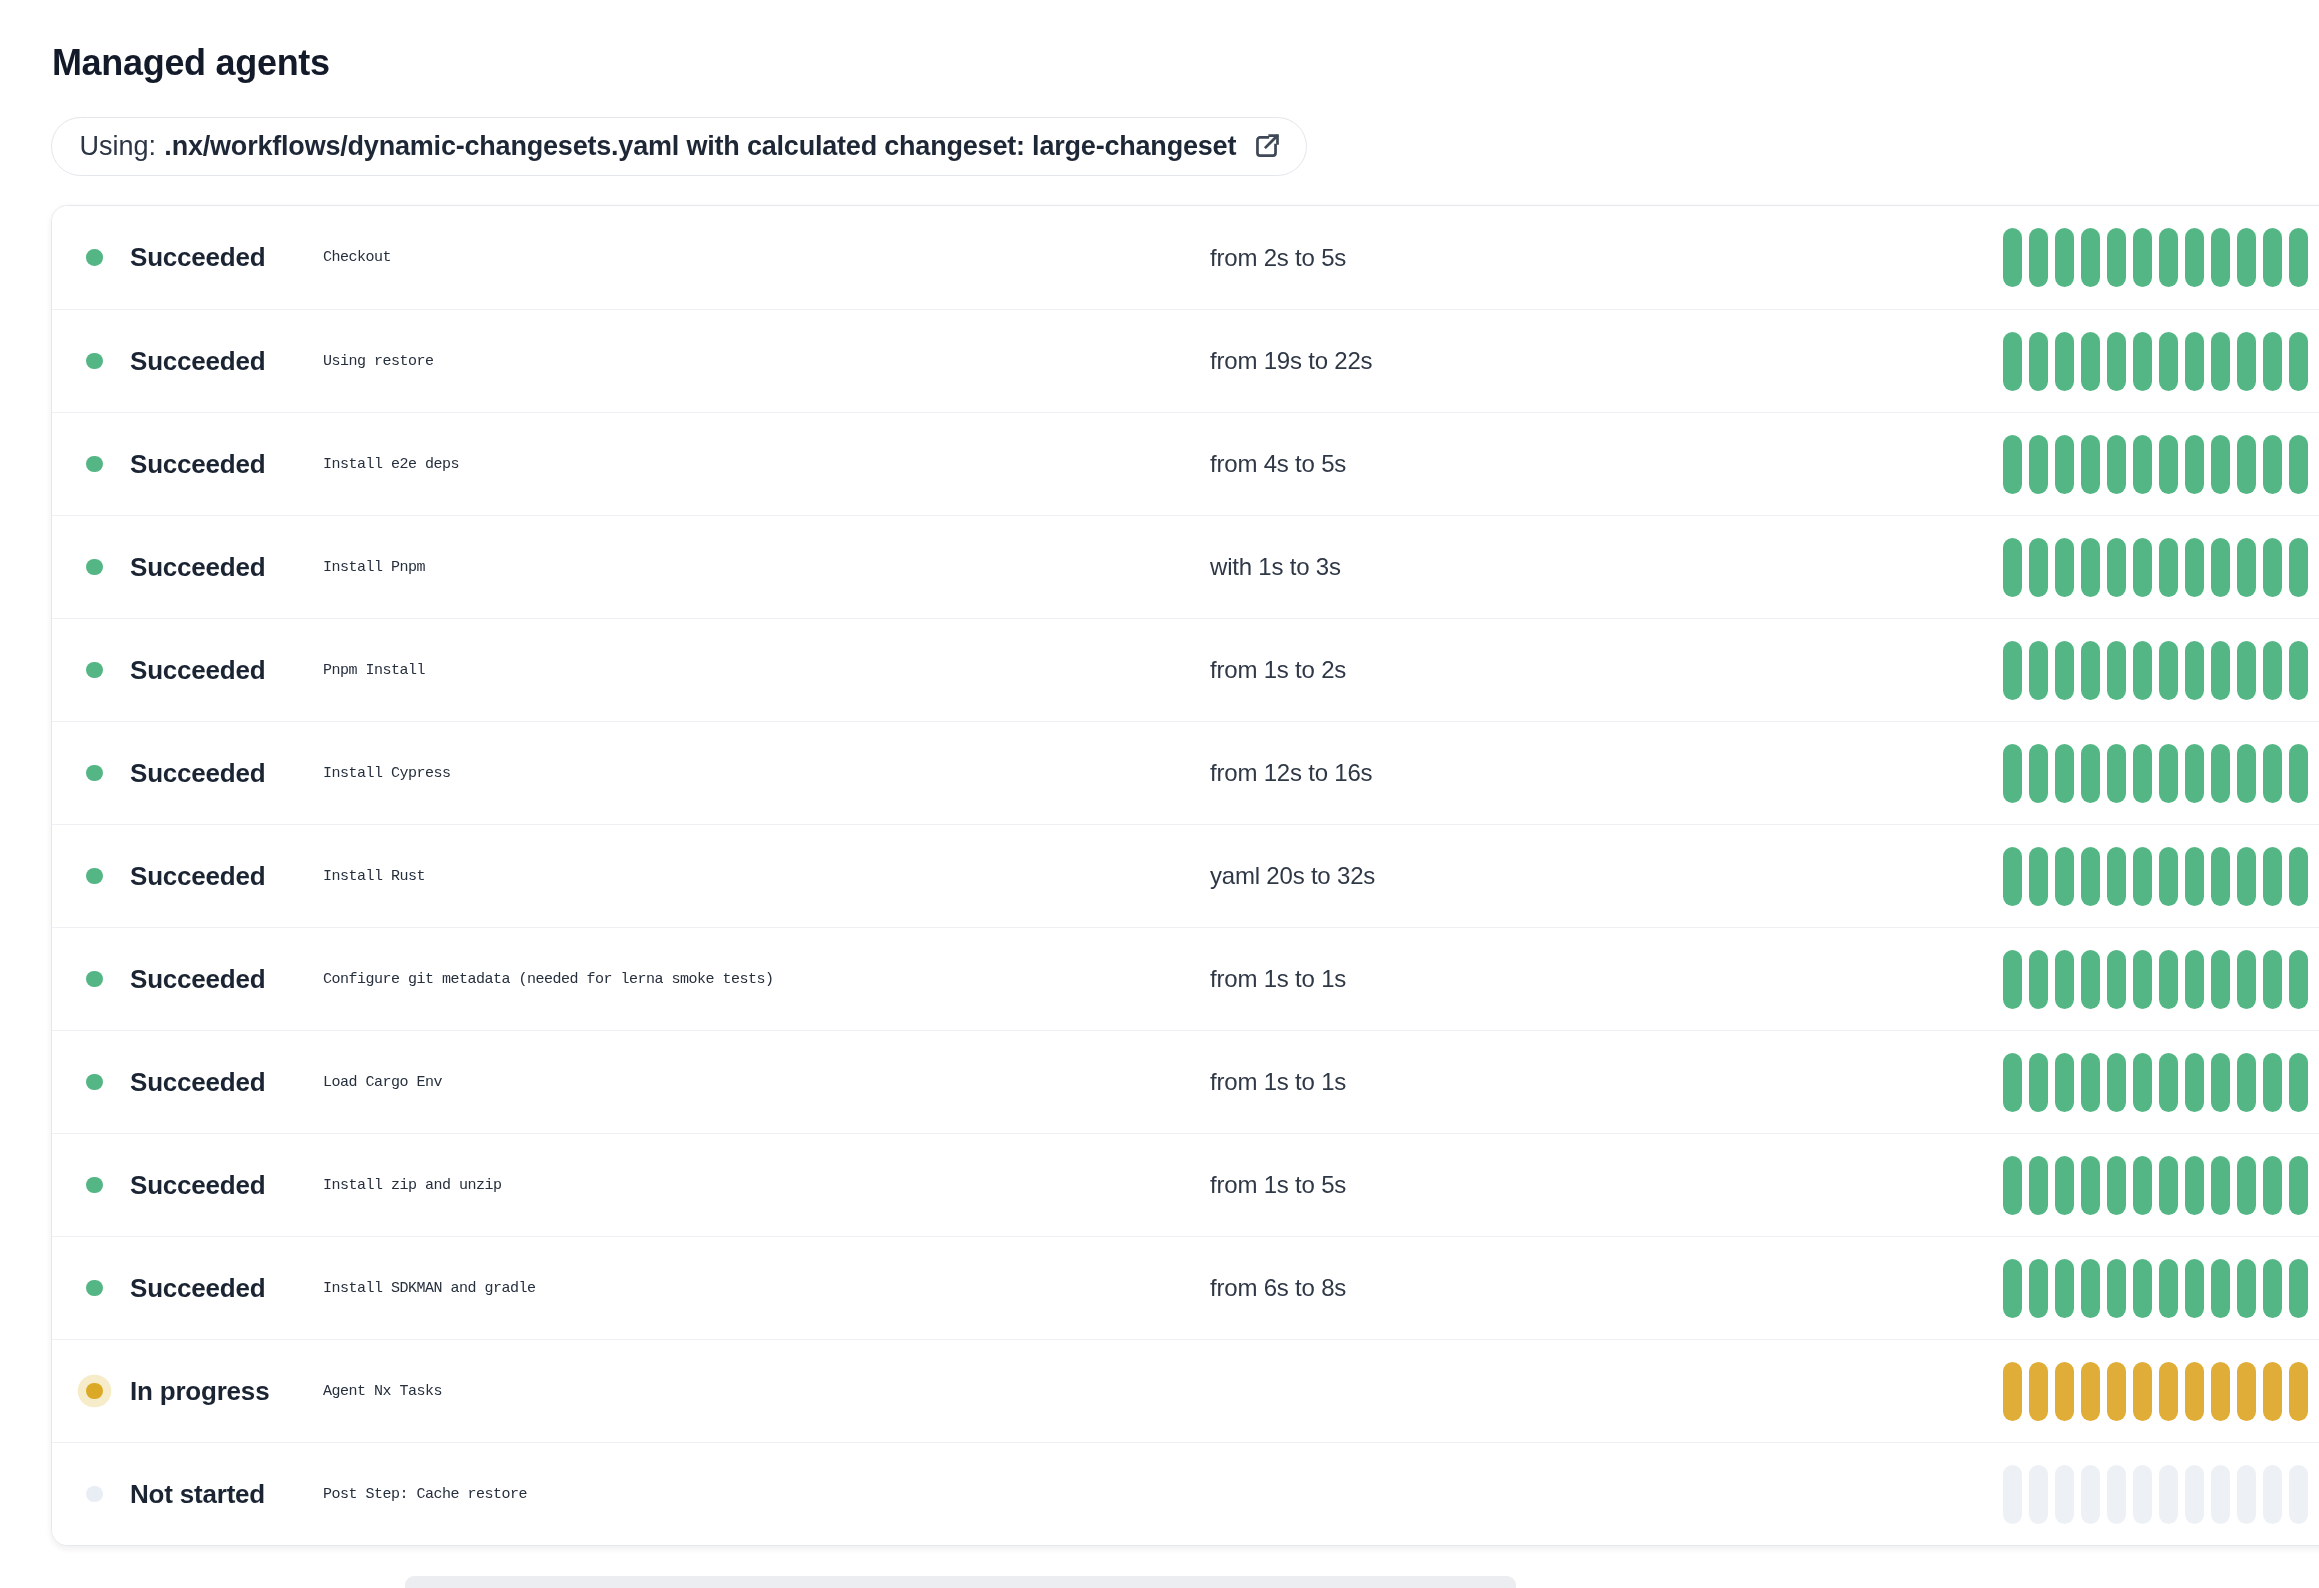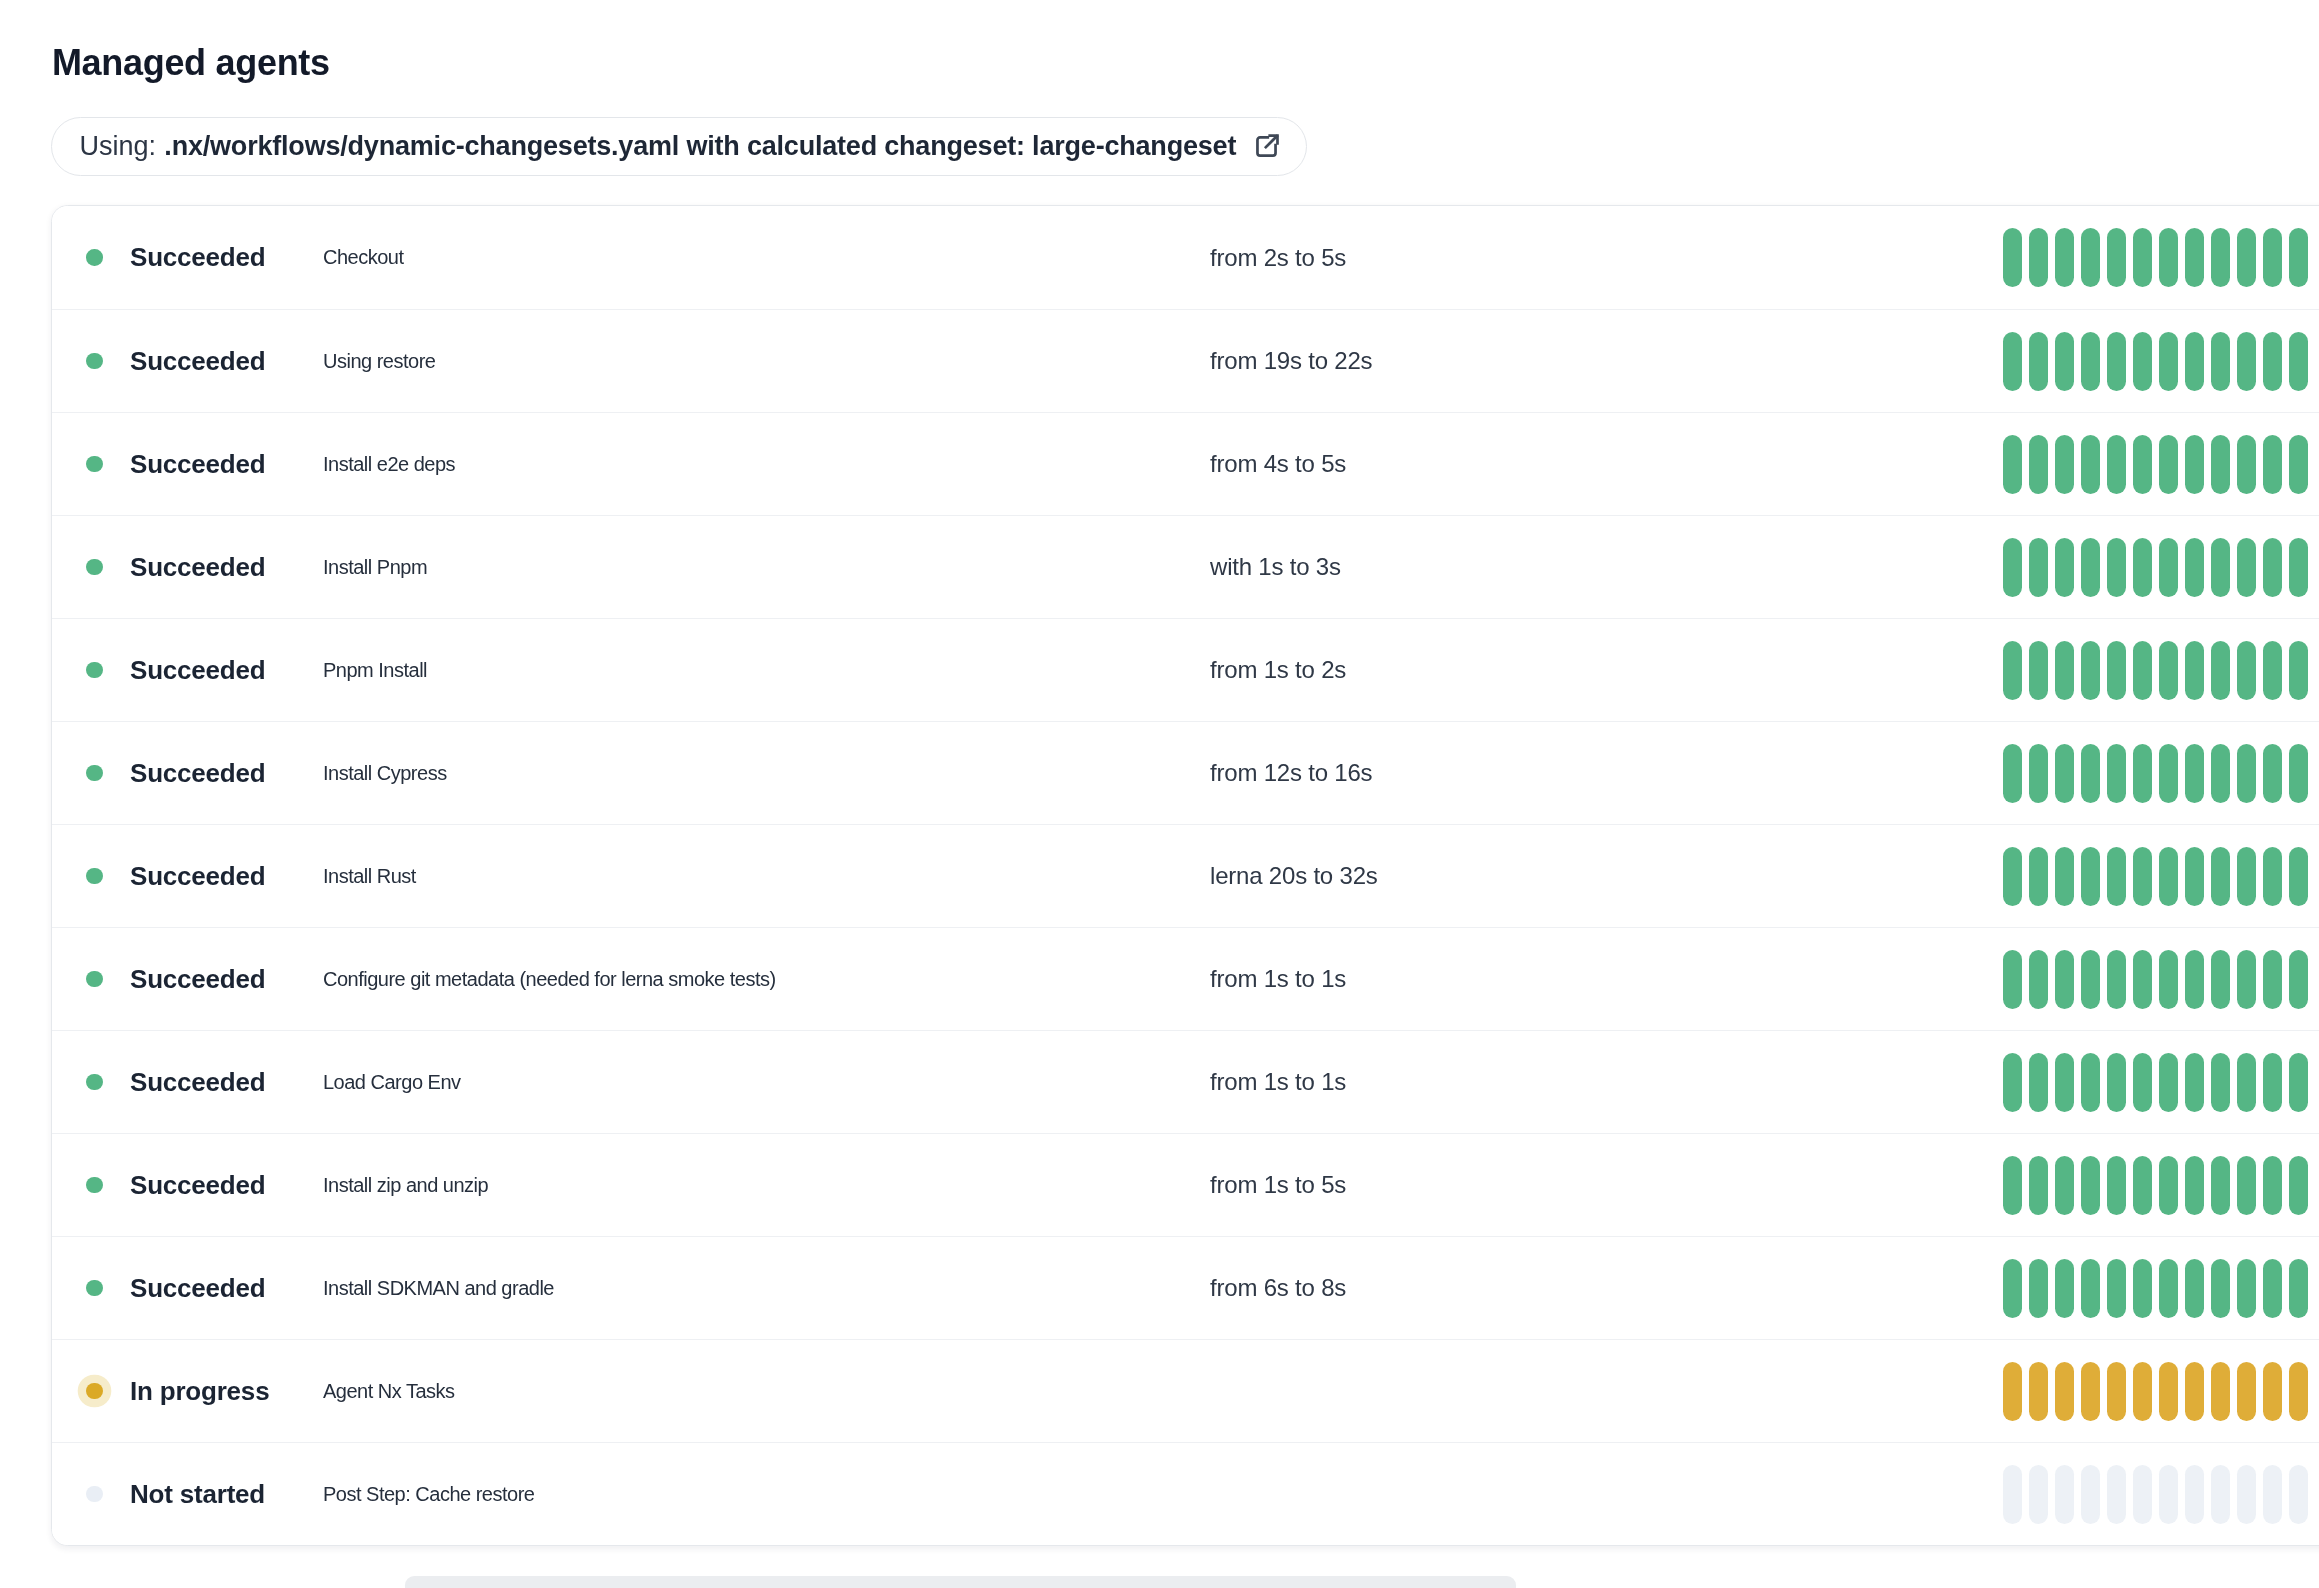--- a/index.html
+++ b/index.html
@@ -84,22 +84,22 @@
     flex: none;
     width: 193px;
     font-size: 26px;
     font-weight: 600;
     color: #1b2433;
     letter-spacing: -0.2px;
   }
   .step {
     flex: none;
     width: 887px;
-    font-family: Liberation Sans, sans-serif;
-    font-size: 20px;
+    font-family: Liberation Mono, monospace;
+    font-size: 15px;
     font-weight: 500;
     color: #262f3d;
     letter-spacing: -0.5px;
     white-space: nowrap;
     overflow: hidden;
   }
   .duration {
     flex: 1 1 auto;
     font-size: 24px;
     color: #2f3846;
@@ -266,21 +266,21 @@
           <span class="seg"></span>
           <span class="seg"></span>
           <span class="seg"></span>
           <span class="seg"></span>
         </span>
   </div>
       <div class="row state-succeeded">
     <span class="dot"></span>
     <span class="status">Succeeded</span>
     <span class="step">Install Rust</span>
-    <span class="duration">lerna 20s to 32s</span>
+    <span class="duration">yaml 20s to 32s</span>
     <span class="bars">
           <span class="seg"></span>
           <span class="seg"></span>
           <span class="seg"></span>
           <span class="seg"></span>
           <span class="seg"></span>
           <span class="seg"></span>
           <span class="seg"></span>
           <span class="seg"></span>
           <span class="seg"></span>

